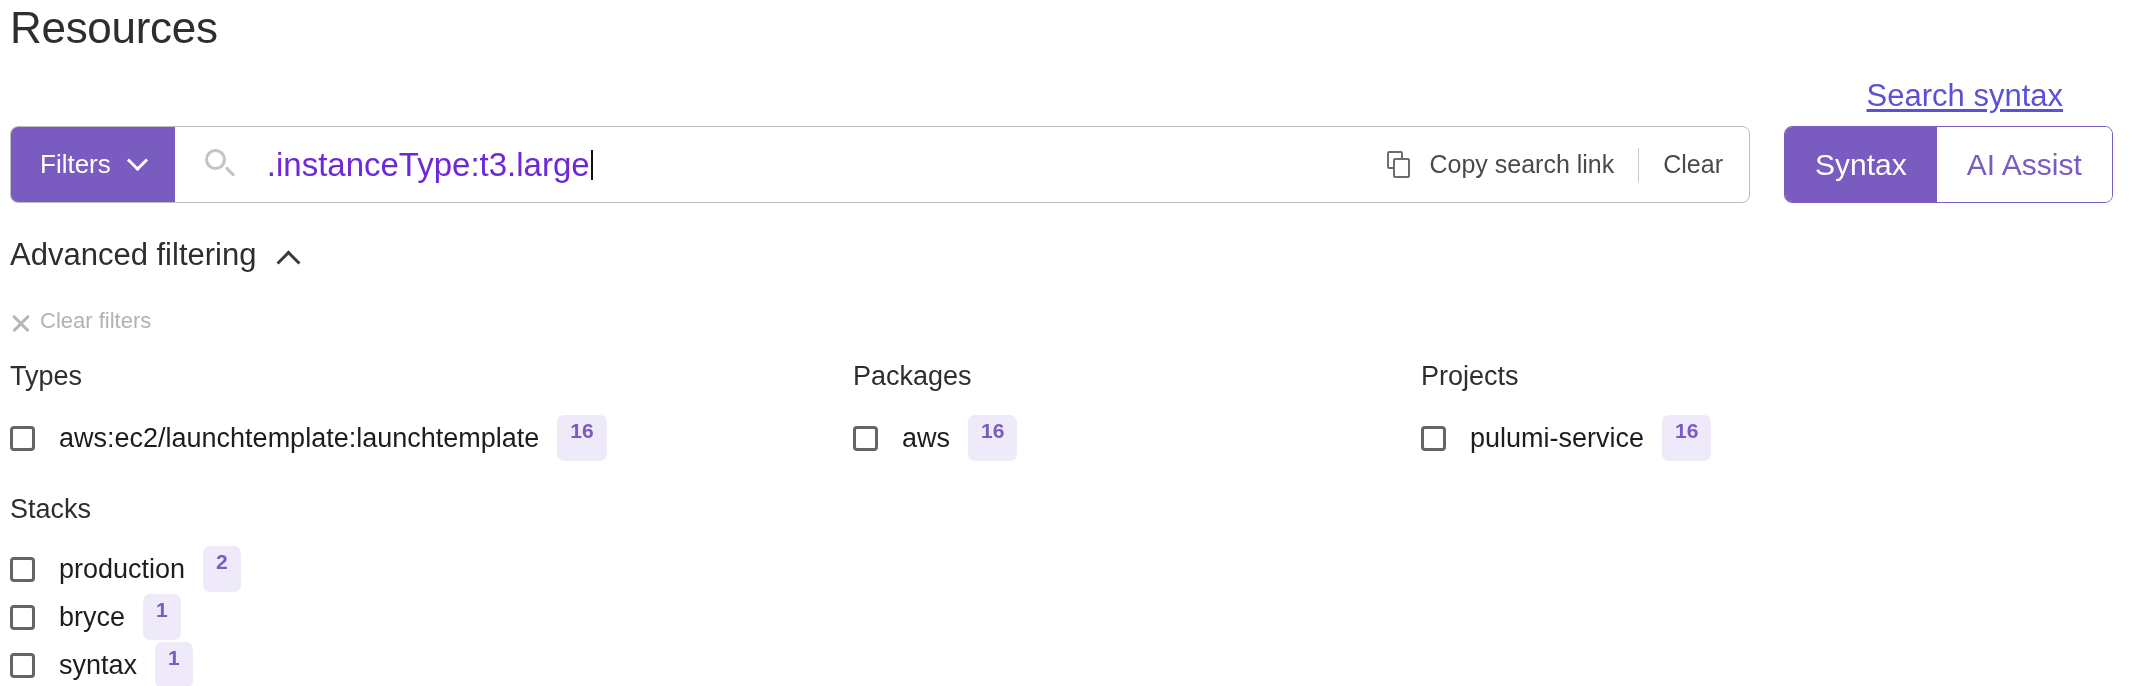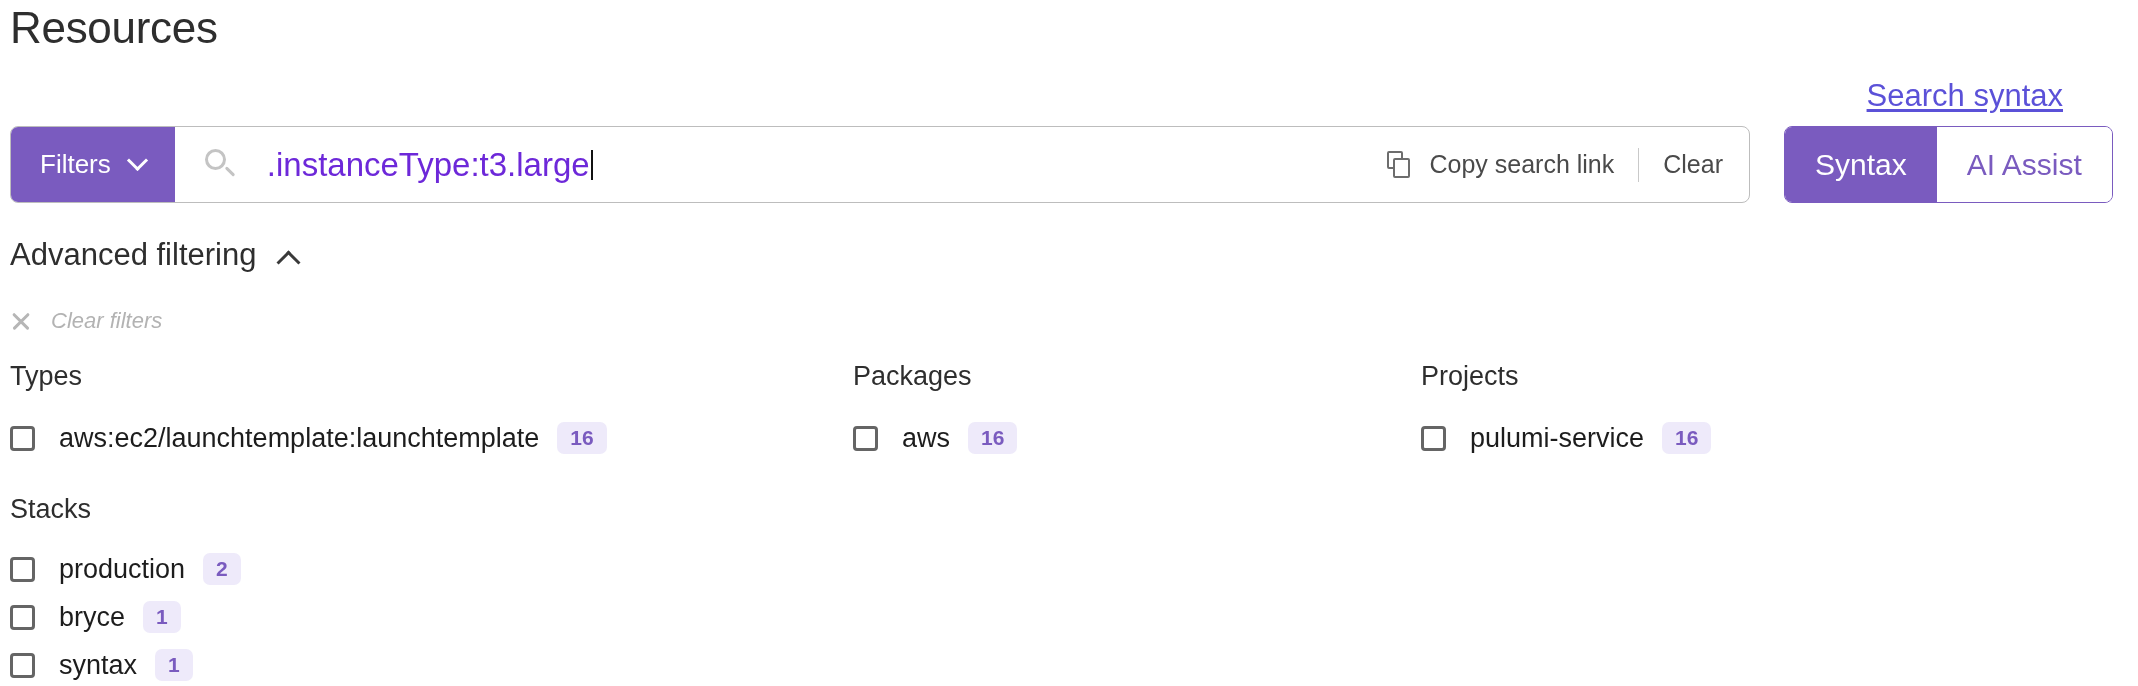--- a/index.html
+++ b/index.html
@@ -260,24 +260,23 @@
     border-left: 3px solid #3a3a3a;
     border-top: 3px solid #3a3a3a;
     transform: rotate(45deg);
   }
 
   .clear-filters {
     position: absolute;
     left: 10px;
     top: 308px;
     display: flex;
-    align-items: center;
-    gap: 19px;
-    cursor: pointer;
-    font-style: italic;
+    align-items: flex-end;
+    gap: 8px;
+    cursor: pointer;
   }
   .x-icon {
     position: relative;
     width: 22px;
     height: 22px;
     flex: 0 0 auto;
   }
   .x-icon::before, .x-icon::after {
     content: "";
     position: absolute;
@@ -333,21 +332,21 @@
     color: #1d1d1d;
     white-space: nowrap;
   }
   .count-badge {
     margin-left: 18px;
     background: #eeeafa;
     color: #7a5bbf;
     border-radius: 7px;
     font-size: 21px;
     font-weight: 700;
-    padding: 5px 13px 6px;
+    padding: 5px 13px 20px;
     line-height: 1;
     display: inline-block;
   }
 
   
   .stacks-section {
     position: absolute;
     left: 10px;
     top: 488px;
   }

